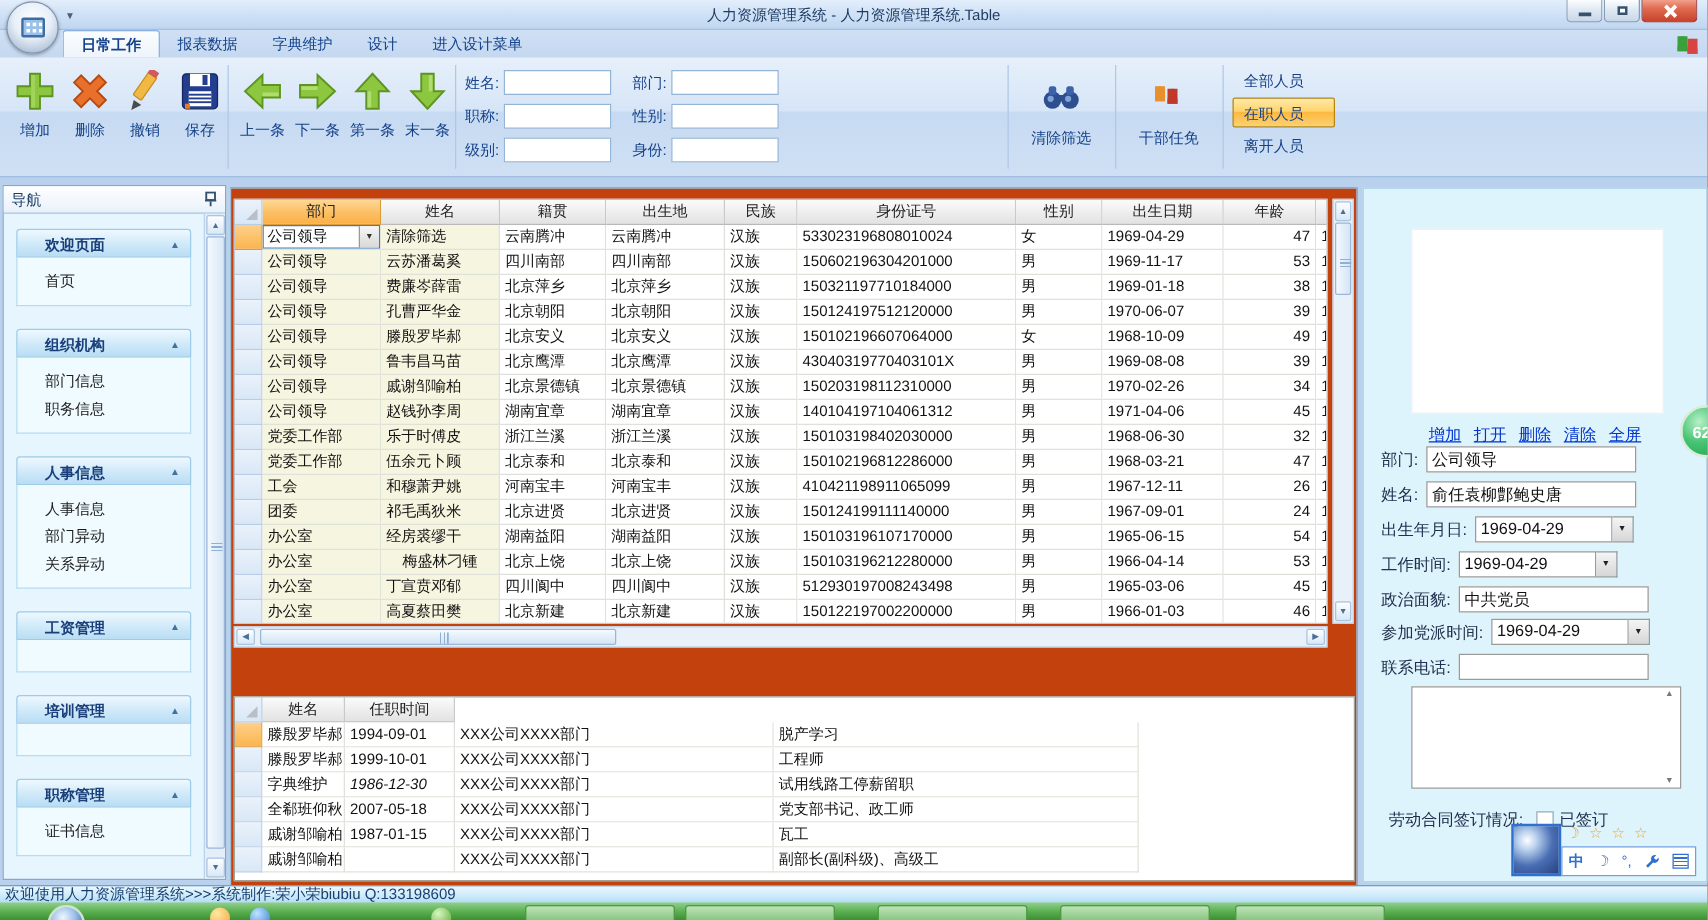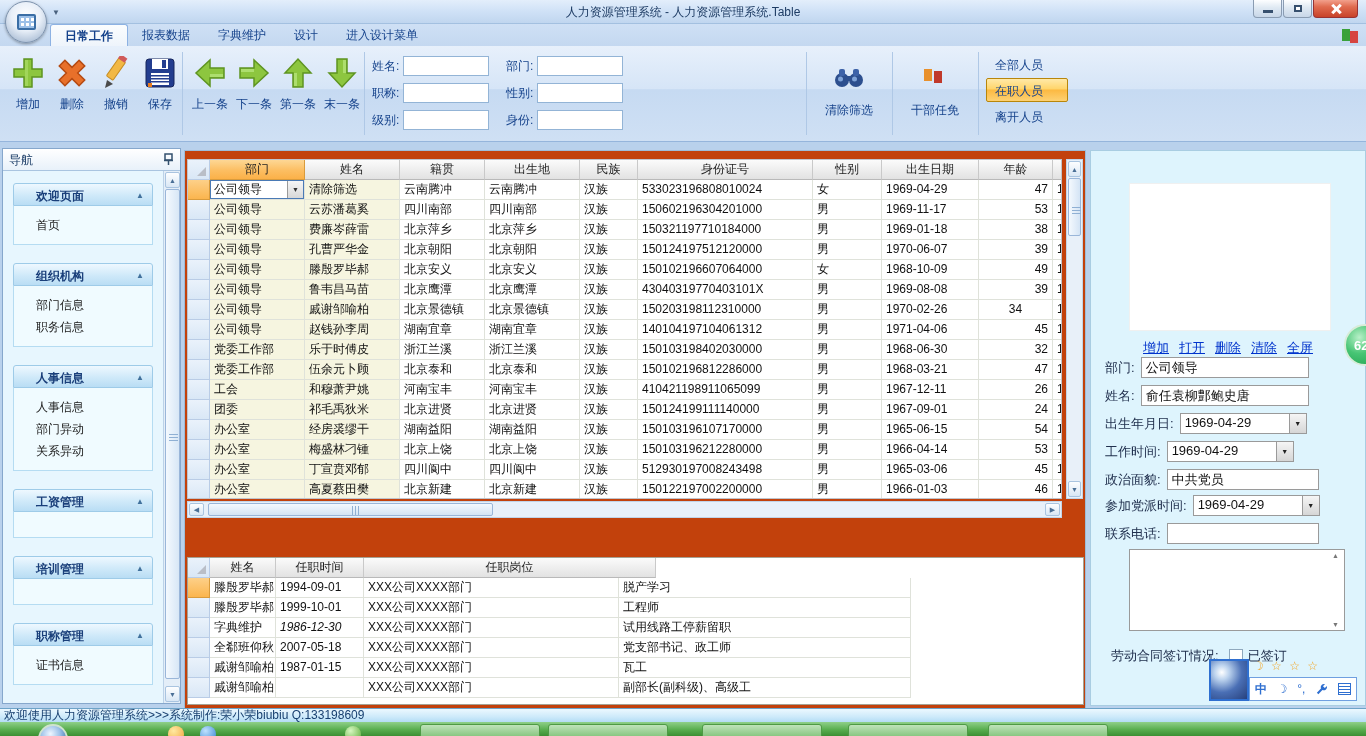--- a/index.html
+++ b/index.html
@@ -511,21 +511,21 @@
         <div class="grow">
           <div class="gcell rowhdr" style="width: 22px;"></div>
           <div class="gcell cream" style="width: 95px;">公司领导</div>
           <div class="gcell cream" style="width: 95px;">戚谢邹喻柏</div>
           <div class="gcell" style="width: 85px;">北京景德镇</div>
           <div class="gcell" style="width: 95px;">北京景德镇</div>
           <div class="gcell" style="width: 58px;">汉族</div>
           <div class="gcell" style="width: 175px;">150203198112310000</div>
           <div class="gcell" style="width: 69px;">男</div>
           <div class="gcell" style="width: 97px;">1970-02-26</div>
-          <div class="gcell c-num" style="width: 74px; text-align: center;">34</div>
+          <div class="gcell c-num" style="width: 74px;">34</div>
           <div class="gcell" style="width: 8px;">1</div>
         </div>
         <div class="grow">
           <div class="gcell rowhdr" style="width: 22px;"></div>
           <div class="gcell cream" style="width: 95px;">公司领导</div>
           <div class="gcell cream" style="width: 95px;">赵钱孙李周</div>
           <div class="gcell" style="width: 85px;">湖南宜章</div>
           <div class="gcell" style="width: 95px;">湖南宜章</div>
           <div class="gcell" style="width: 58px;">汉族</div>
           <div class="gcell" style="width: 175px;">140104197104061312</div>
@@ -595,21 +595,21 @@
           <div class="gcell" style="width: 58px;">汉族</div>
           <div class="gcell" style="width: 175px;">150103196107170000</div>
           <div class="gcell" style="width: 69px;">男</div>
           <div class="gcell" style="width: 97px;">1965-06-15</div>
           <div class="gcell c-num" style="width: 74px;">54</div>
           <div class="gcell" style="width: 8px;">1</div>
         </div>
         <div class="grow">
           <div class="gcell rowhdr" style="width: 22px;"></div>
           <div class="gcell cream" style="width: 95px;">办公室</div>
-          <div class="gcell cream" style="width: 95px;">梅盛林刁锺</div>
+          <div class="gcell cream" style="width: 95px; text-align: center;">梅盛林刁锺</div>
           <div class="gcell" style="width: 85px;">北京上饶</div>
           <div class="gcell" style="width: 95px;">北京上饶</div>
           <div class="gcell" style="width: 58px;">汉族</div>
           <div class="gcell" style="width: 175px;">150103196212280000</div>
           <div class="gcell" style="width: 69px;">男</div>
           <div class="gcell" style="width: 97px;">1966-04-14</div>
           <div class="gcell c-num" style="width: 74px;">53</div>
           <div class="gcell" style="width: 8px;">1</div>
         </div>
         <div class="grow">
@@ -651,21 +651,20 @@
       <div class="hthumb">
           <div class="thumb-grip"></div>
         </div>
       <div class="scroll-btn" style="right:1px; left:auto; top:1px; width:15px; height:13px; line-height:12px;">▶</div>
     </div>
     <div class="dgrid" id="detail-grid">
         <div class="grow ghead">
           <div class="gcell rowhdr corner" style="width: 22px;"></div>
           <div class="gcell" style="width: 66px;">姓名</div>
           <div class="gcell" style="width: 88px;">任职时间</div>
-          <div class="gcell" style="width: 292px;">任职岗位</div>
         </div>
         <div class="grow">
           <div class="gcell rowhdr sel" style="width: 22px;"></div>
           <div class="gcell" style="width: 66px;">滕殷罗毕郝</div>
           <div class="gcell" style="width: 88px;">1994-09-01</div>
           <div class="gcell" style="width: 255px;">XXX公司XXXX部门</div>
           <div class="gcell" style="width: 292px;">脱产学习</div>
         </div>
         <div class="grow">
           <div class="gcell rowhdr" style="width: 22px;"></div>

